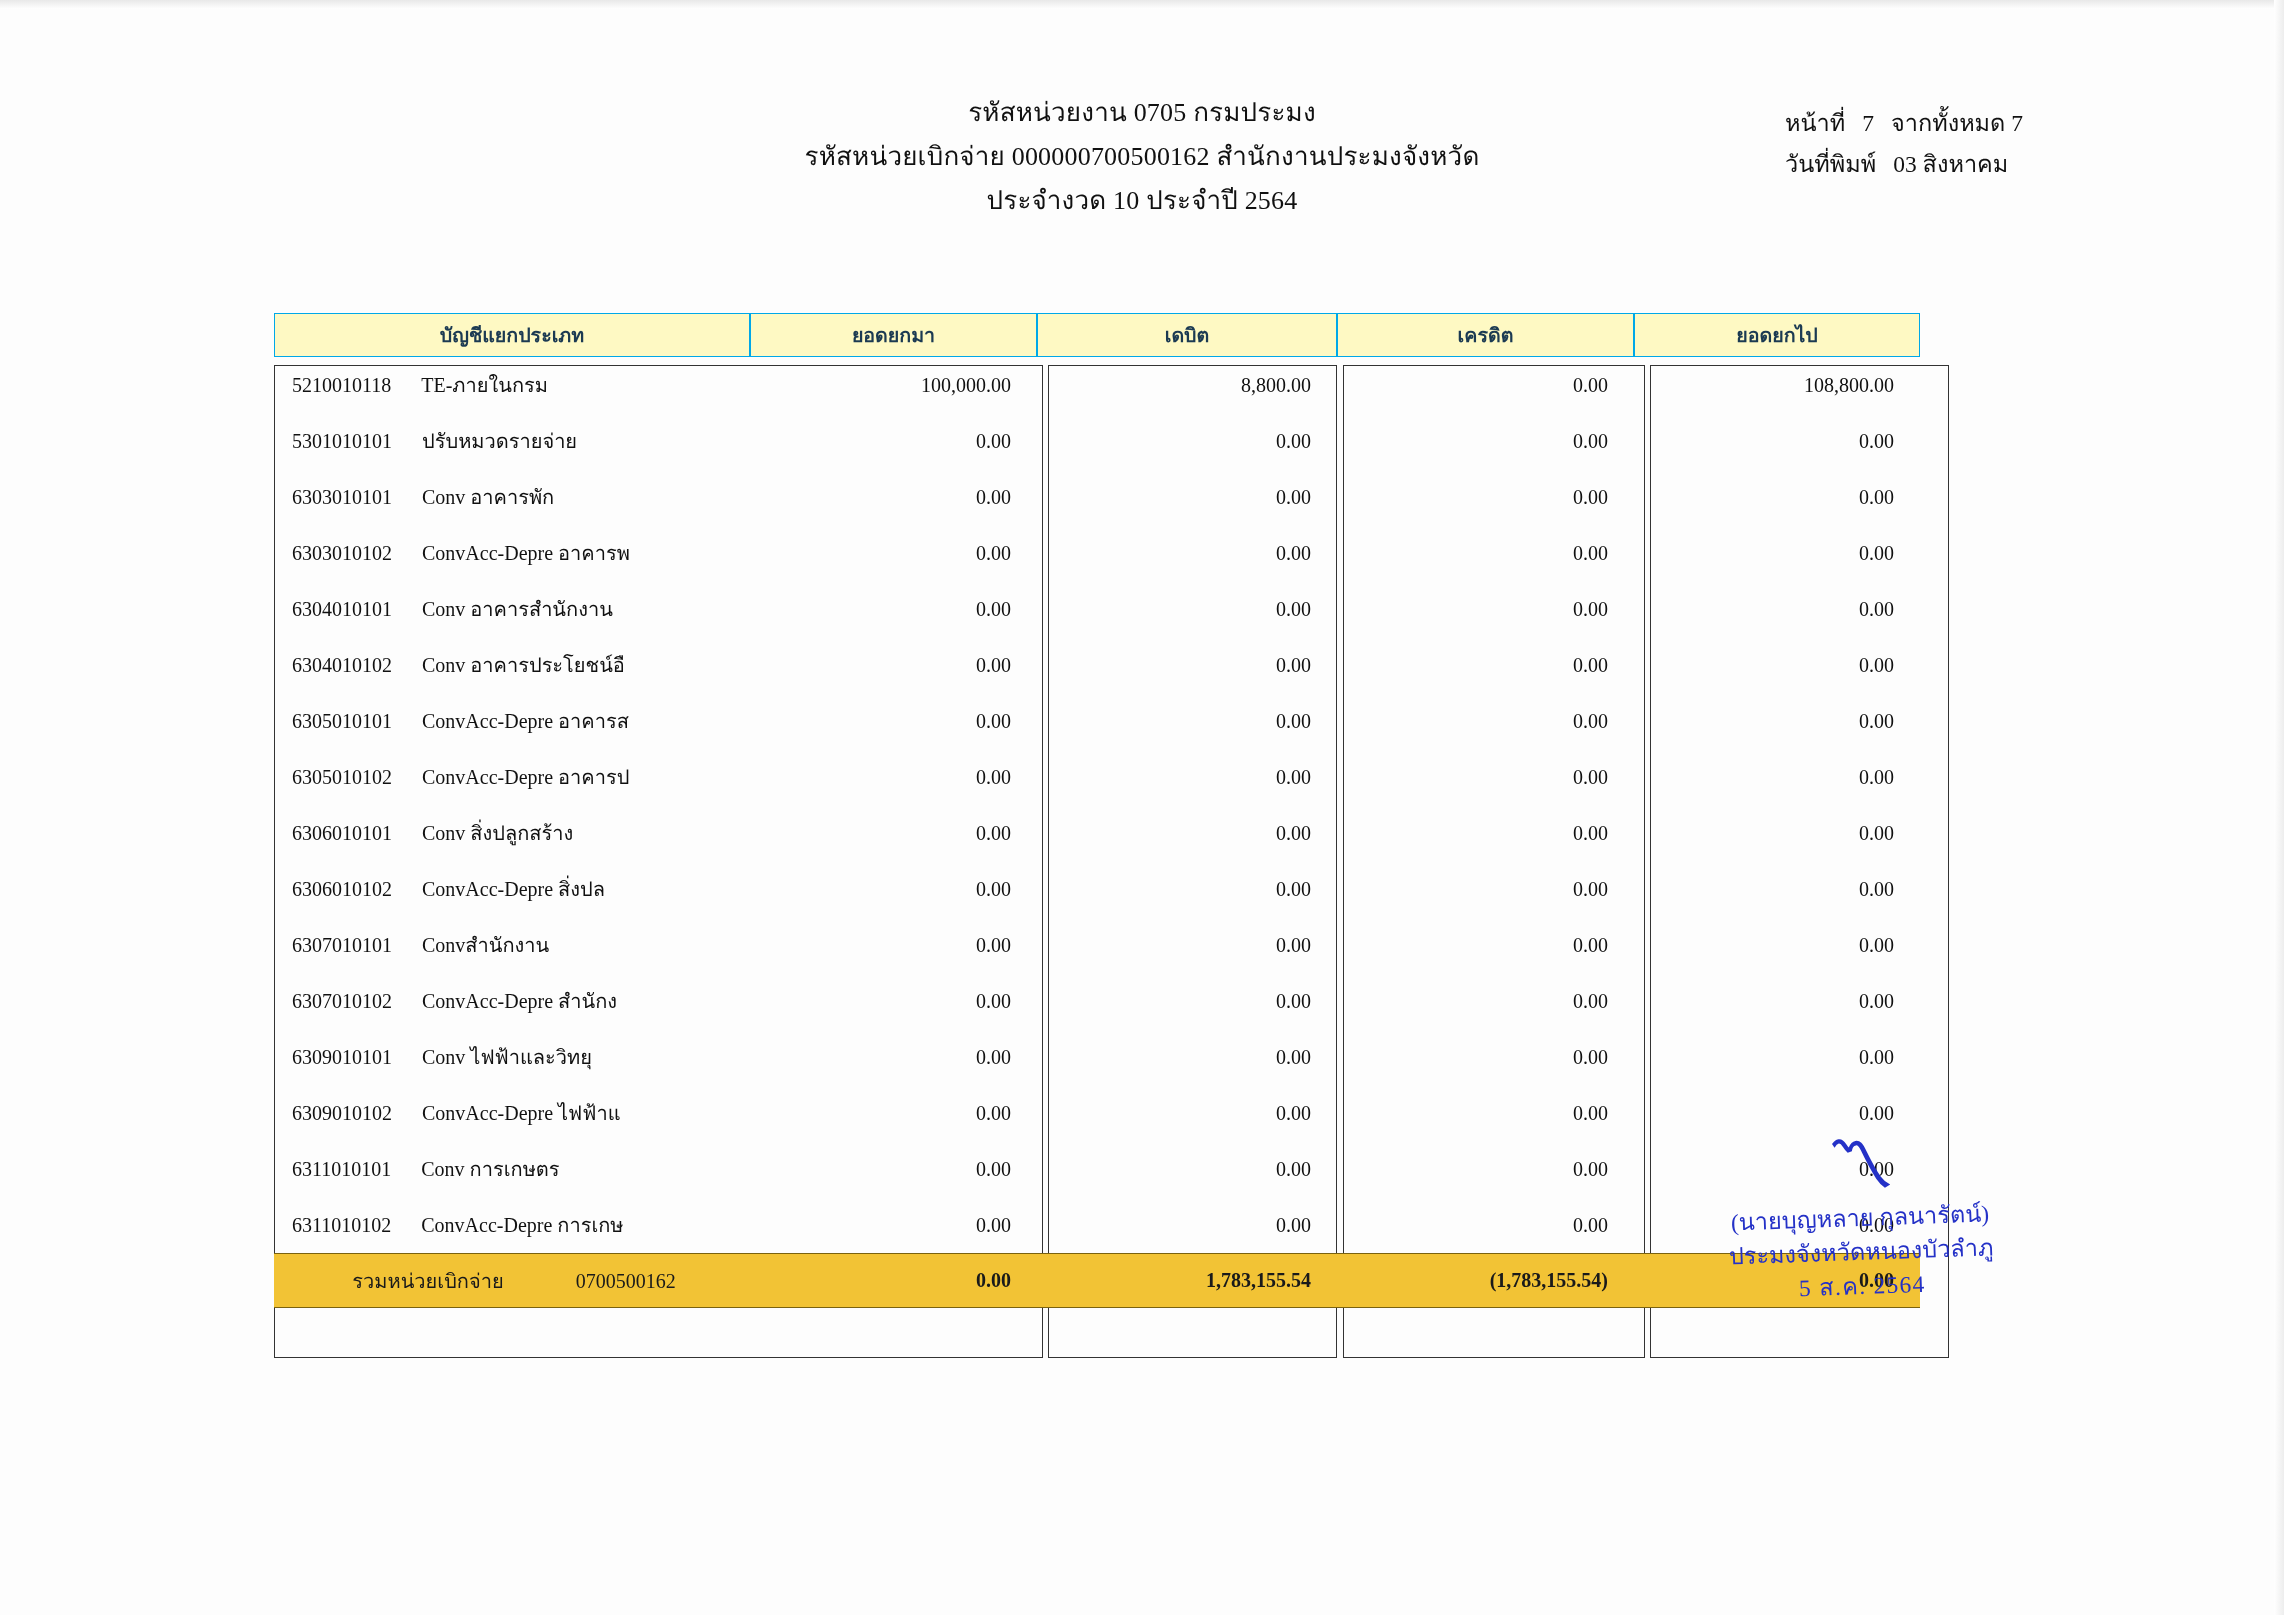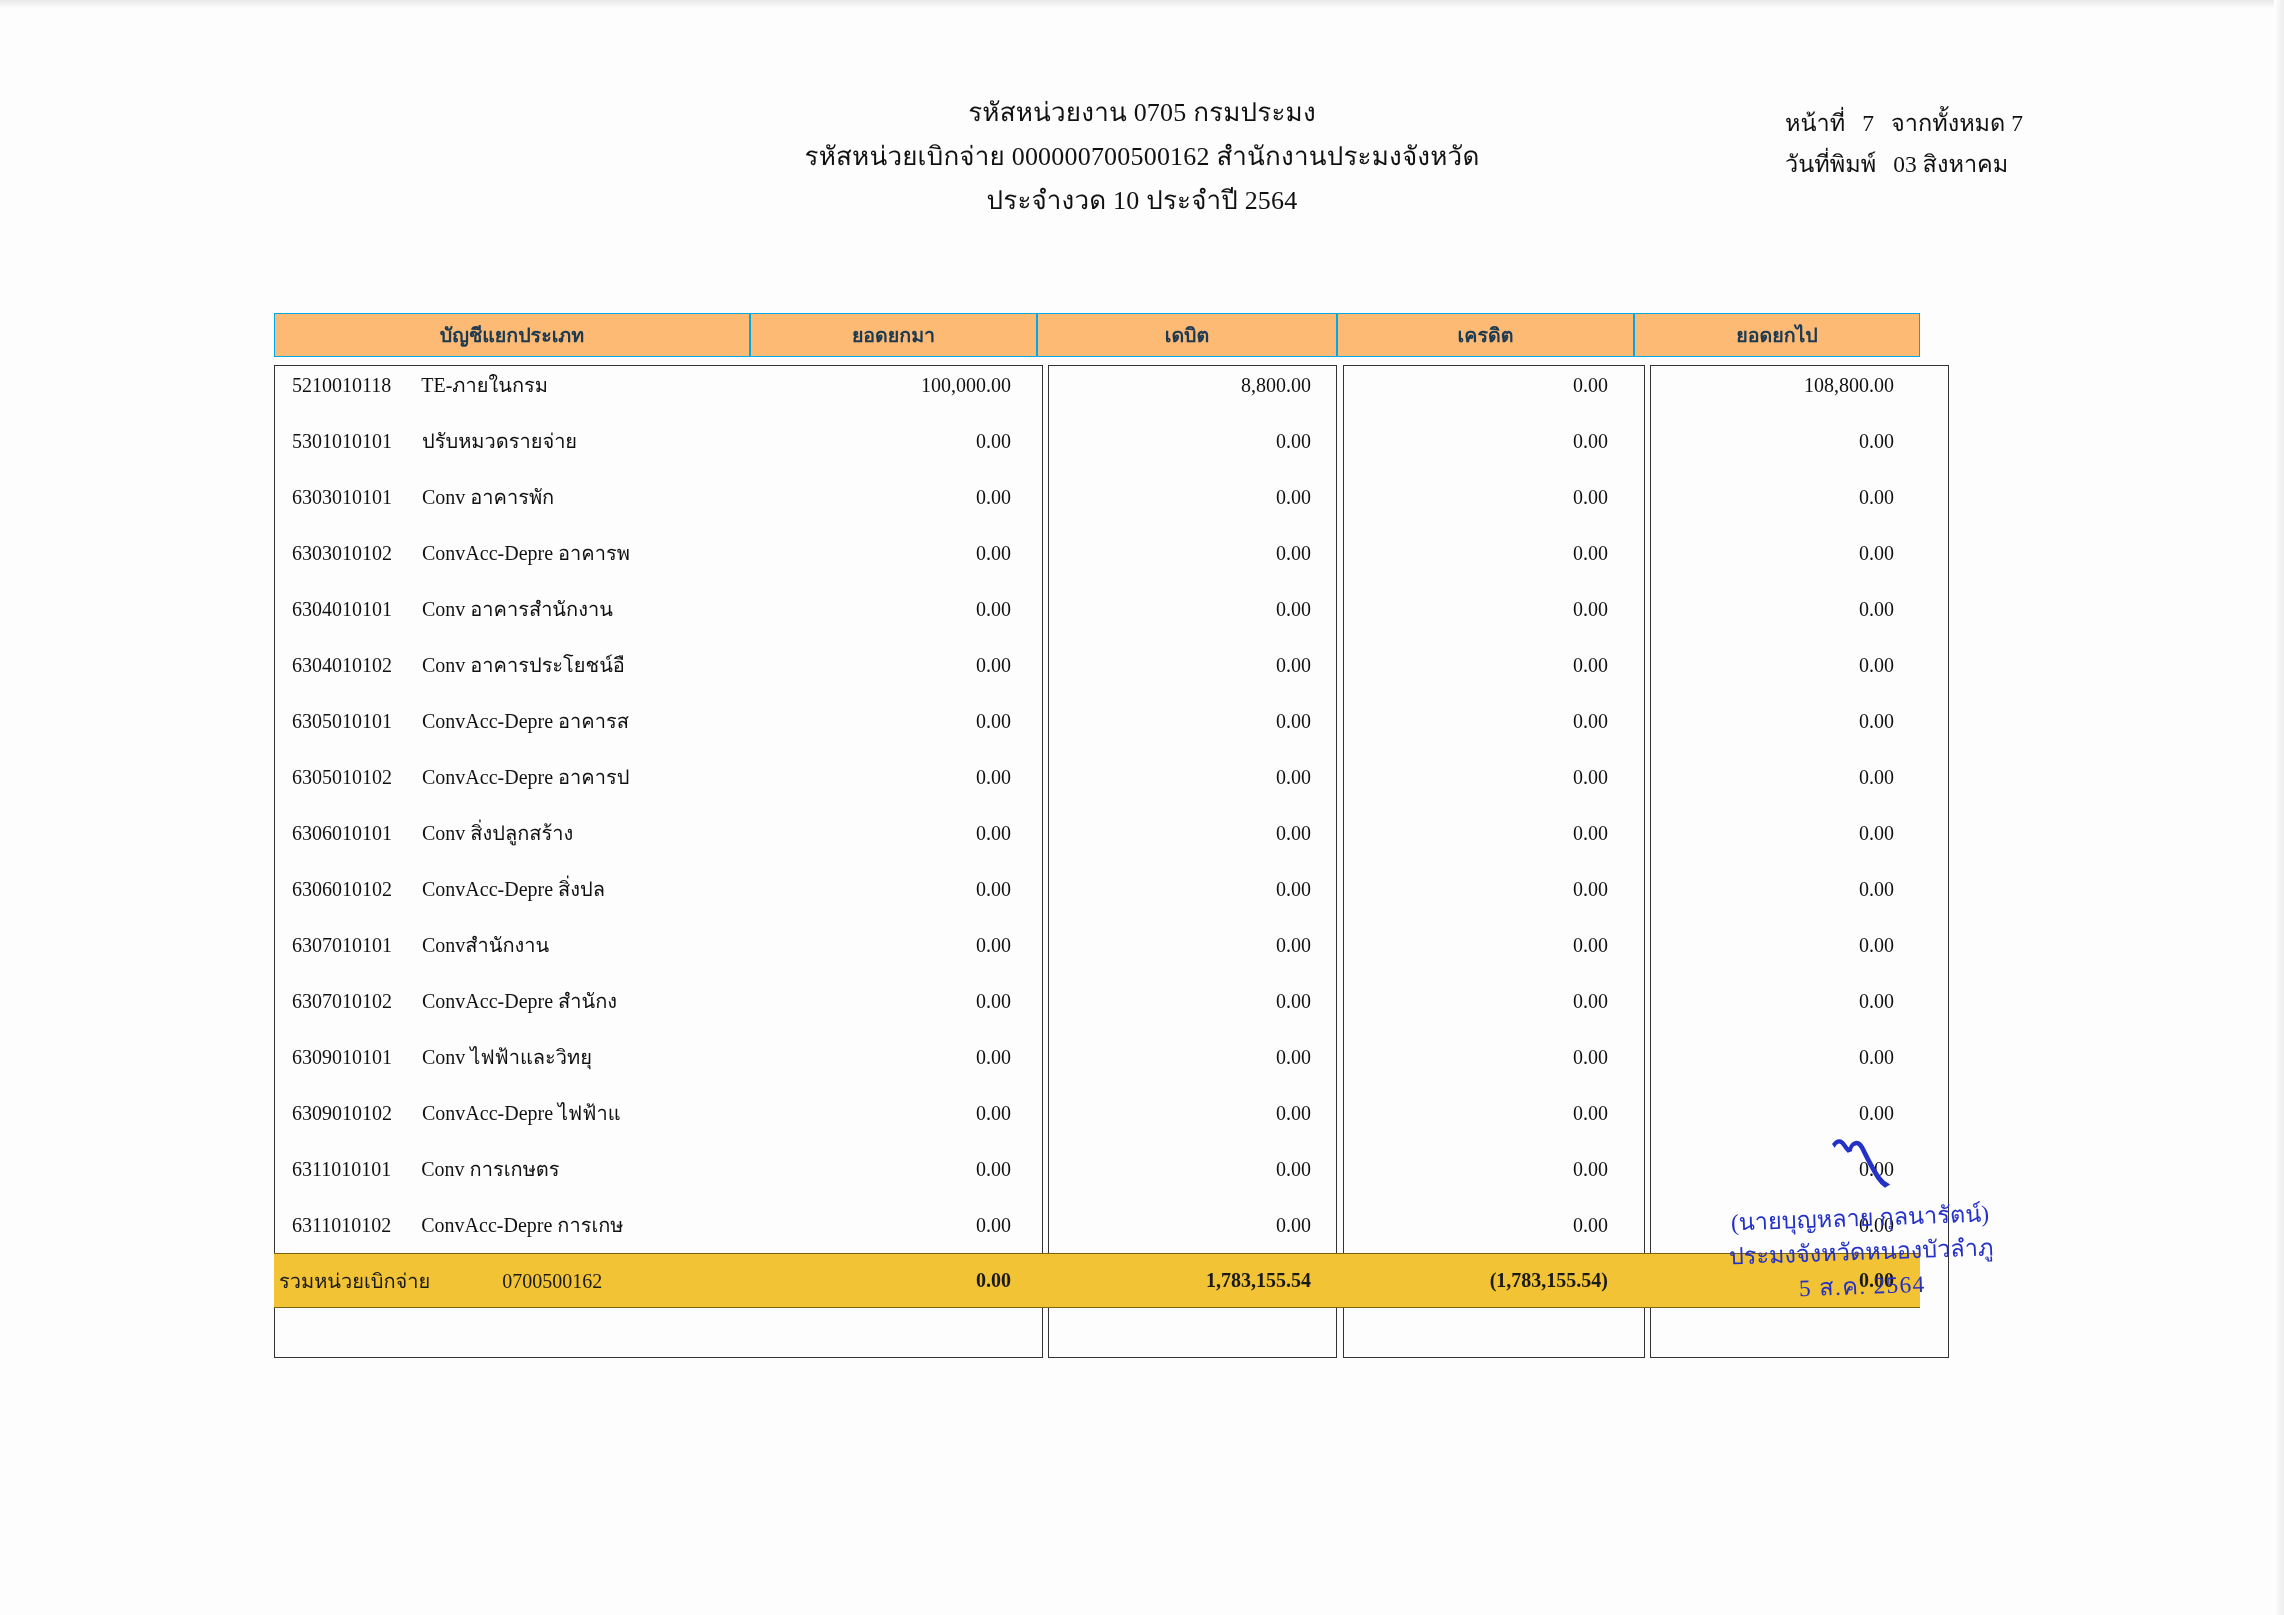--- a/index.html
+++ b/index.html
@@ -61,21 +61,21 @@
     width: 100%;
     table-layout: fixed;
   }
   table.report col.c0 { width: 476px; }
   table.report col.c1 { width: 287px; }
   table.report col.c2 { width: 300px; }
   table.report col.c3 { width: 297px; }
   table.report col.c4 { width: 286px; }
 
   .thead-cell {
-    background: #fdba74;
+    background: #fef9c3;
     color: #1b3a52;
     font-size: 19.6px;
     text-align: center;
     height: 40px;
     vertical-align: middle;
     border: 0.7px solid #00A8E8;
   }
 
   td.code {
     font-size: 20px;
@@ -104,20 +104,21 @@
     background: #F2C335;
     height: 51px;
     vertical-align: middle;
     font-size: 20px;
     border-top: 1.3px solid #7a6210;
     border-bottom: 1.3px solid #7a6210;
   }
   .total-row td.tlabel {
     padding-left: 5px;
     white-space: nowrap;
+    text-align: center;
   }
   .total-row td.tnum {
     text-align: right;
     padding-right: 26px;
     font-weight: bold;
   }
 
   
   .sig {
     position: absolute;

